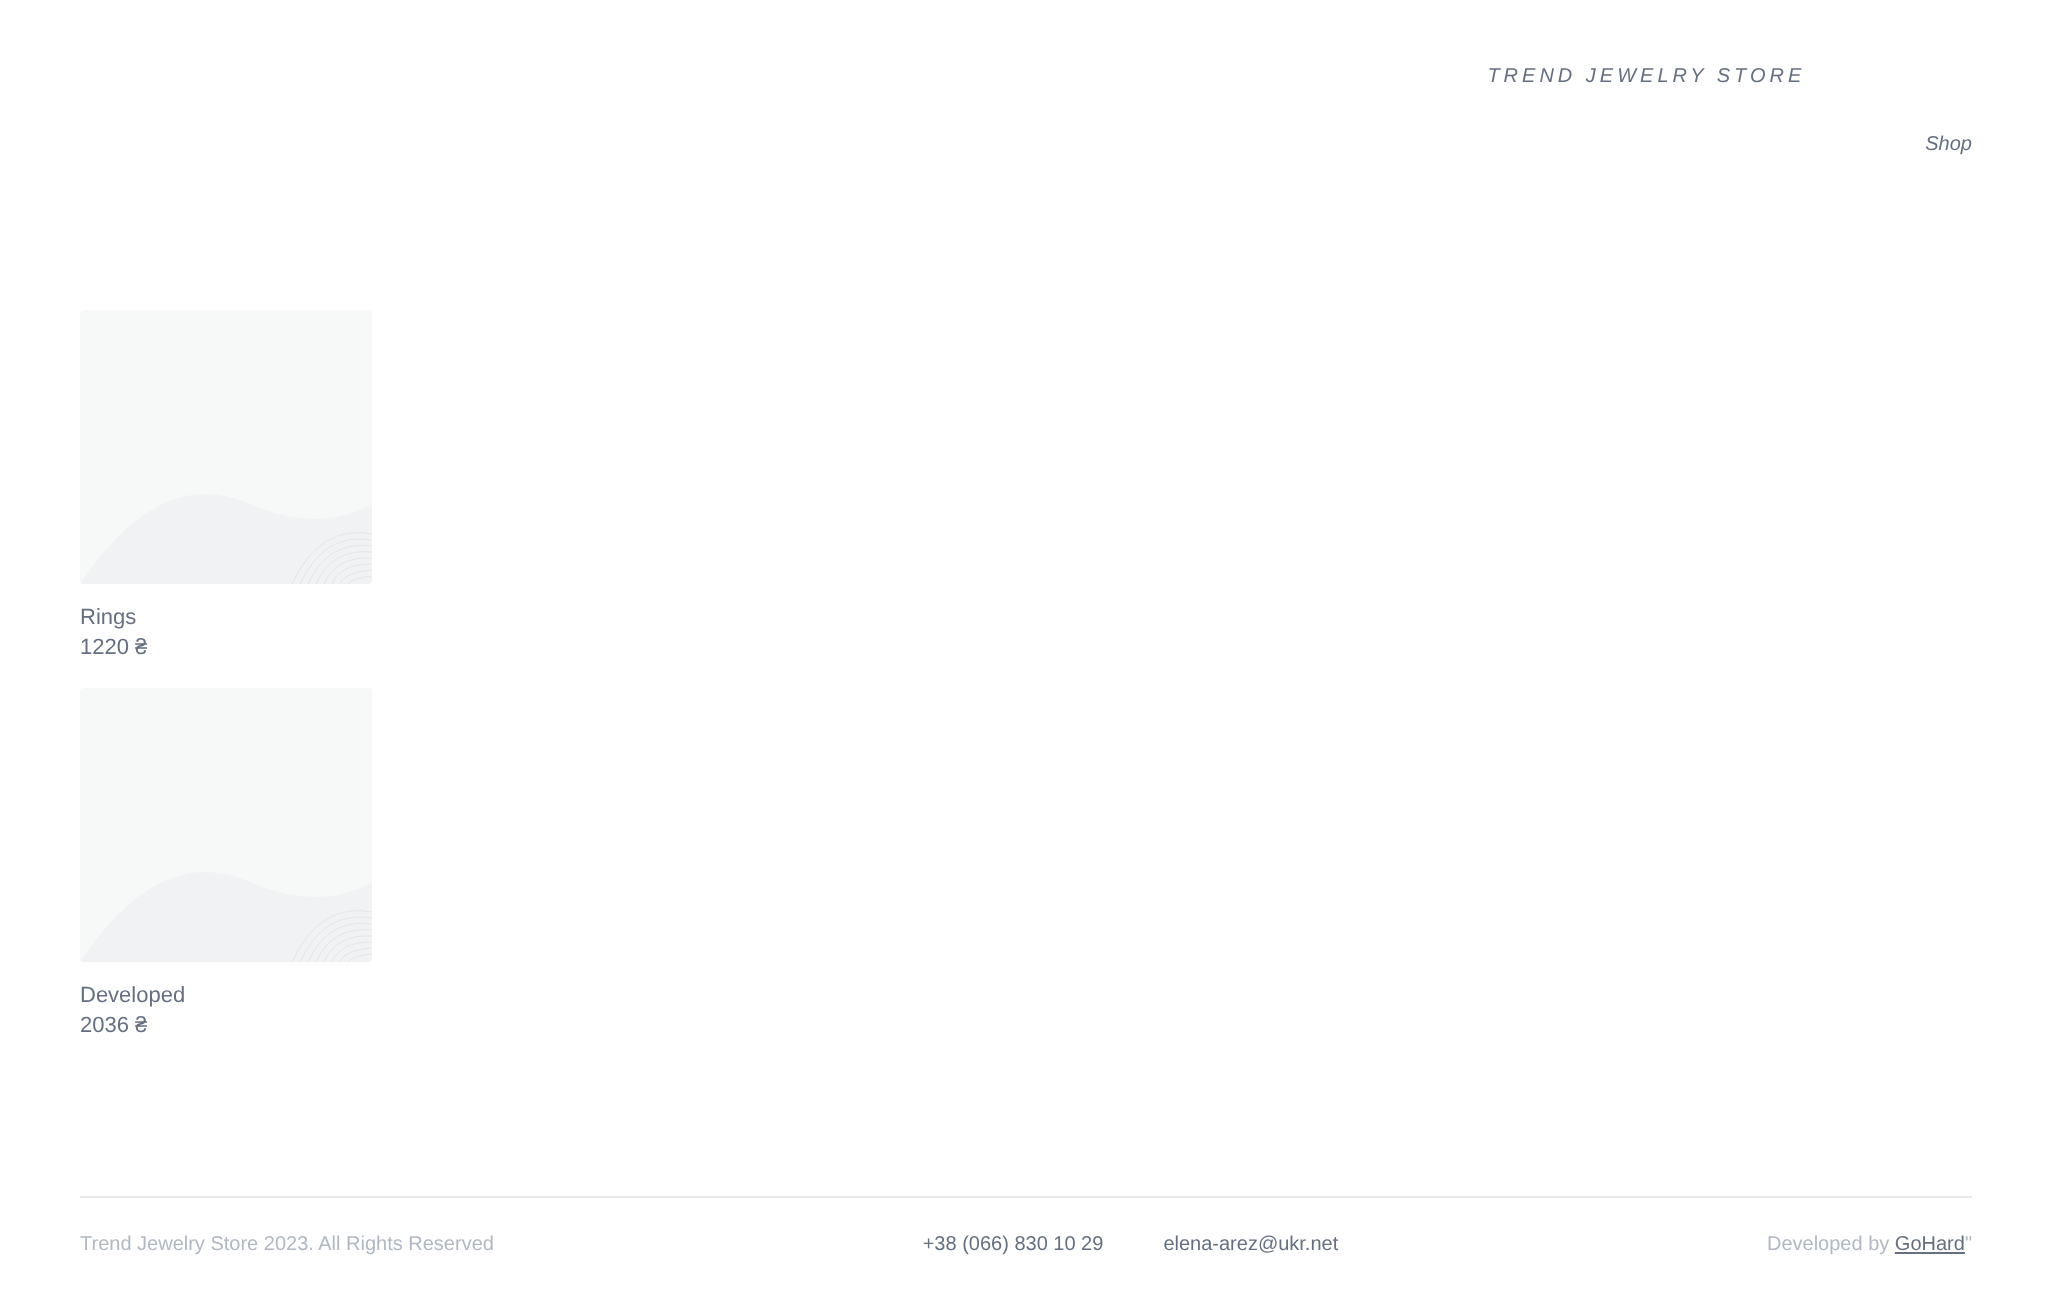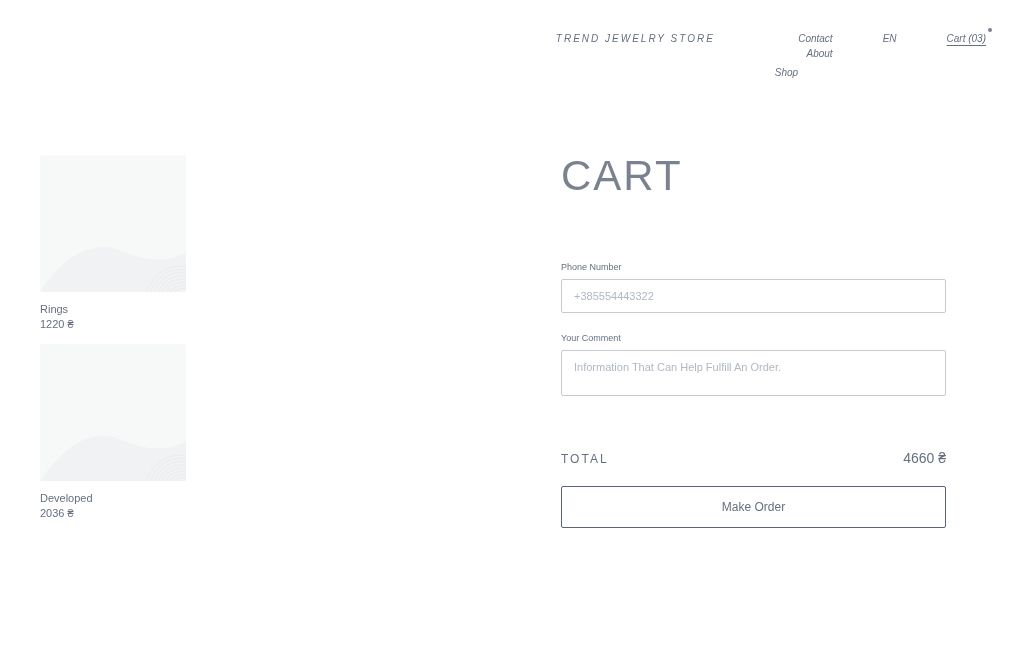--- a/index.html
+++ b/index.html
@@ -219,31 +219,20 @@
     }
   </style>
 </head>
 <body>
 
 <div class="container">
   <div class="header">
     <div class="header-left">
       <div class="brand">TREND JEWELRY STORE</div>
       <div class="shop-link">Shop</div>
-    </div>
-    <div class="header-right">
-      <div class="contact-about">
-        <span>Contact</span>
-        <span>About</span>
-      </div>
-      <div class="lang">EN</div>
-      <div class="cart-link">
-        <span>Cart (03)</span>
-        <span class="cart-dot"></span>
-      </div>
     </div>
   </div>
 
   <div class="main">
     <div class="products">
       <div class="product-card">
         <div class="product-image">
           <svg width="146" height="70" viewBox="0 0 146 70">
             <path d="M 0 70 Q 40 10 85 30 Q 120 45 146 30 L 146 70 Z" fill="#f1f2f3"></path>
             <g stroke="#e3e5e8" stroke-width="0.5" fill="none">
@@ -277,35 +266,25 @@
                 <path d="M 134 70 Q 136 67 146 66"></path>
             </g>
           </svg>
         </div>
         <div class="product-name">Developed</div>
         <div class="product-price">2036 ₴</div>
       </div>
 
     </div>
 
-    <div class="cart-section">
-      <h1 class="cart-title">CART</h1>
-
-      <div class="form-group">
-        <label class="form-label">Phone Number</label>
-        <input type="text" class="form-input" placeholder="+385554443322" style="">
-      </div>
-
-      <div class="form-group-comment">
-        <label class="form-label">Your Comment</label>
-        <textarea class="form-textarea" placeholder="Information That Can Help Fulfill An Order." style=""></textarea>
-      </div>
-
-      <div class="total-row">
-        <span class="total-label">TOTAL</span>
-        <span class="total-value">4660 ₴</span>
-      </div>
-
-      <button class="make-order-btn">Make Order</button>
-    </div>
   </div>
 
+  <div class="footer">
+    <div>Trend Jewelry Store 2023. All Rights Reserved</div>
+    <div class="footer-center">
+      <span>+38 (066) 830 10 29</span>
+      <span>elena-arez@ukr.net</span>
+    </div>
+    <div class="footer-right">
+      <span>Developed by </span><a href="#">GoHard</a>"
+    </div>
+  </div>
 </div>
 
 </body></html>

